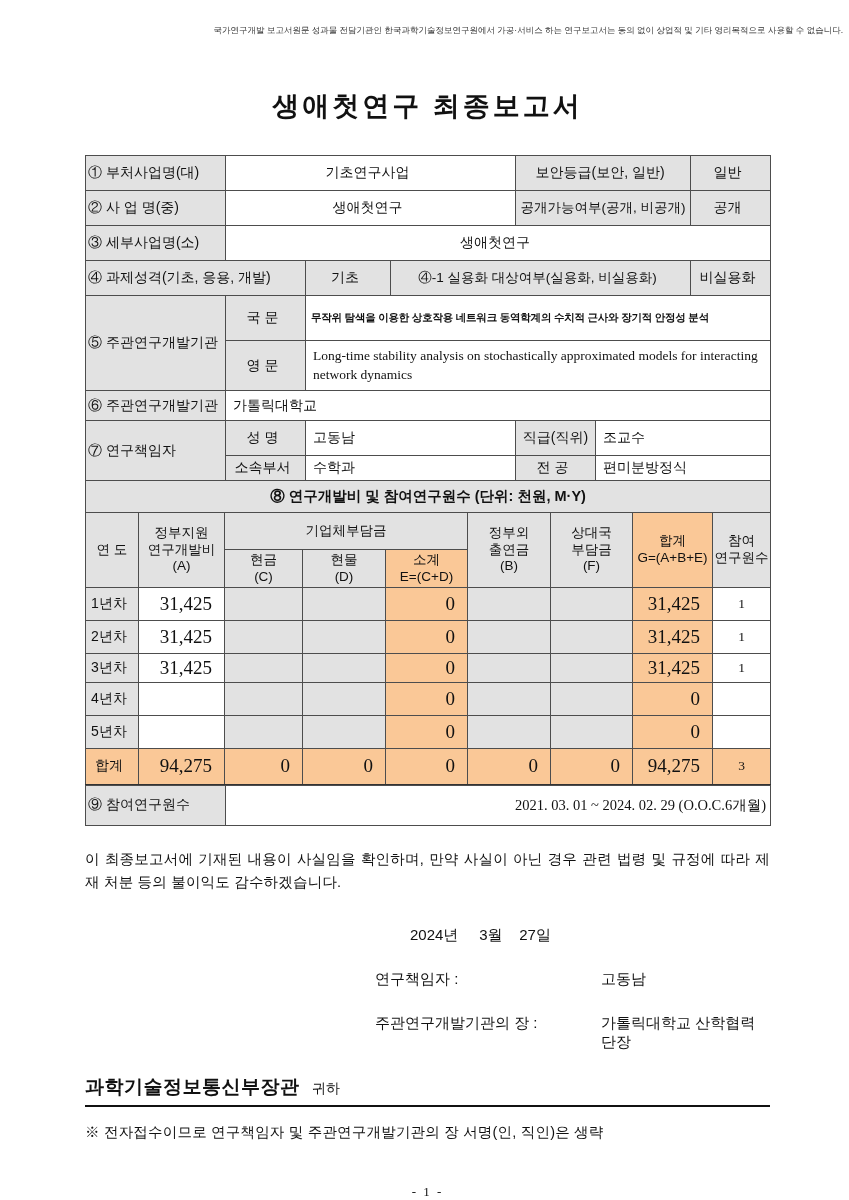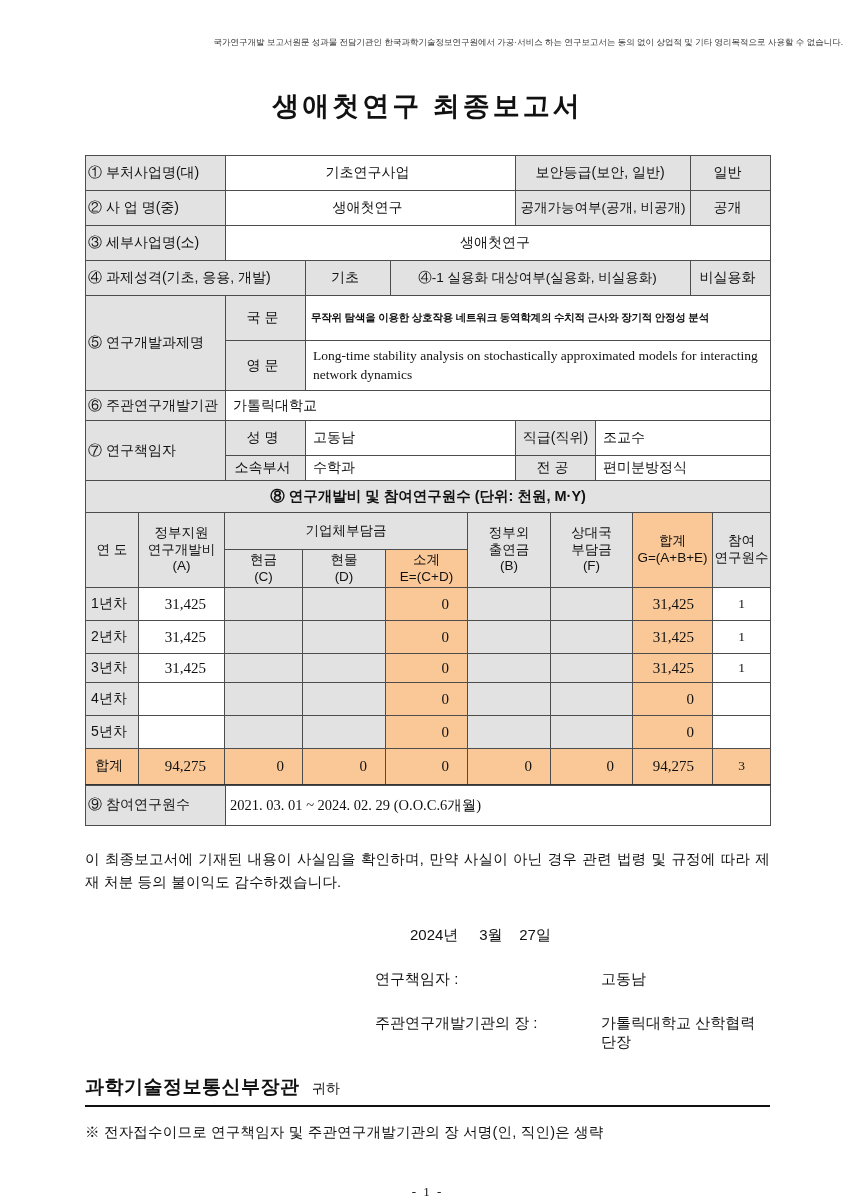--- a/index.html
+++ b/index.html
@@ -4,21 +4,20 @@
 <style>
   html,body{margin:0;padding:0;background:#888;}
   .page{
     width:849px;height:1200px;position:relative;background:#fff;
     margin:0 auto;font-family:"Liberation Sans",sans-serif;color:#111;
     overflow:hidden;
   }
   .notice{
     position:absolute;top:25px;right:6px;font-size:8.5px;color:#333;
     letter-spacing:0px;
-    margin-top:12px;
   }
   .content{position:absolute;left:85px;top:0;width:685px;}
   .doc-title{
     margin-top:88px;text-align:center;font-size:27px;font-weight:bold;
     letter-spacing:3px;
   }
   table{border-collapse:collapse;table-layout:fixed;width:685px;}
   .tbl{margin-top:31px;}
   .tbl2,.tbl3{margin-top:-1px;}
   td{
@@ -31,27 +30,27 @@
   .ctr{text-align:center;padding-left:2px;padding-right:8px;}
   .val-l{text-align:left;padding-left:7px;}
   .kor-title{font-size:10.5px;font-weight:600;white-space:nowrap;letter-spacing:-0.2px;padding-left:5px;}
   .eng-title{font-family:"Liberation Serif",serif;font-size:13.5px;line-height:1.35;padding-left:7px;}
   .sec-bar{text-align:center;font-weight:600;font-size:14.5px;}
   .bh{
     text-align:center;font-size:13.5px;white-space:pre-line;line-height:1.25;
     padding:1px;
   }
   .num{
-    font-family:"Liberation Serif",serif;font-size:15px;text-align:right;
-    padding-right:18px;
+    font-family:"Liberation Serif",serif;font-size:19px;text-align:right;
+    padding-right:12px;
   }
   .mem{font-family:"Liberation Serif",serif;font-size:13.5px;text-align:center;}
   tr.total td{border-bottom:2px solid #333;}
   .period-val{
-    font-family:"Liberation Serif",serif;font-size:14.5px;text-align:left;
+    font-family:"Liberation Serif",serif;font-size:14.5px;text-align:right;
   }
   .declaration{
     margin-top:22px;font-size:14.5px;line-height:1.6;text-align:justify;
     letter-spacing:0.2px;
   }
   .sig-date{margin-top:32px;margin-left:325px;font-size:15px;white-space:pre;}
   .sig-line{display:flex;margin-left:290px;margin-top:25px;font-size:15px;gap:41px;}
   .sig-label{width:185px;flex:0 0 185px;}
   .ministry{
     margin-top:22px;border-bottom:2px solid #111;padding-bottom:5px;width:685px;
@@ -102,21 +101,21 @@
         <td class="gray lbl">③ 세부사업명(소)</td>
         <td class="ctr" colspan="6">생애첫연구</td>
       </tr>
       <tr style="height:35px">
         <td class="gray lbl" colspan="2">④ 과제성격(기초, 응용, 개발)</td>
         <td class="gray ctr">기초</td>
         <td class="gray ctr" colspan="3" style="font-size:13.5px">④-1 실용화 대상여부(실용화, 비실용화)</td>
         <td class="gray ctr">비실용화</td>
       </tr>
       <tr style="height:45px">
-        <td class="gray lbl" rowspan="2">⑤ 연구개발과제명</td>
+        <td class="gray lbl" rowspan="2">⑤ 주관연구개발기관</td>
         <td class="gray ctr">국 문</td>
         <td class="kor-title" colspan="5">무작위 탐색을 이용한 상호작용 네트워크 동역학계의 수치적 근사와 장기적 안정성 분석</td>
       </tr>
       <tr style="height:50px">
         <td class="gray ctr">영 문</td>
         <td class="eng-title" colspan="5">Long-time stability analysis on stochastically approximated models for interacting network dynamics</td>
       </tr>
       <tr style="height:30px">
         <td class="gray lbl">⑥ 주관연구개발기관</td>
         <td class="val-l" colspan="6">가톨릭대학교</td>

